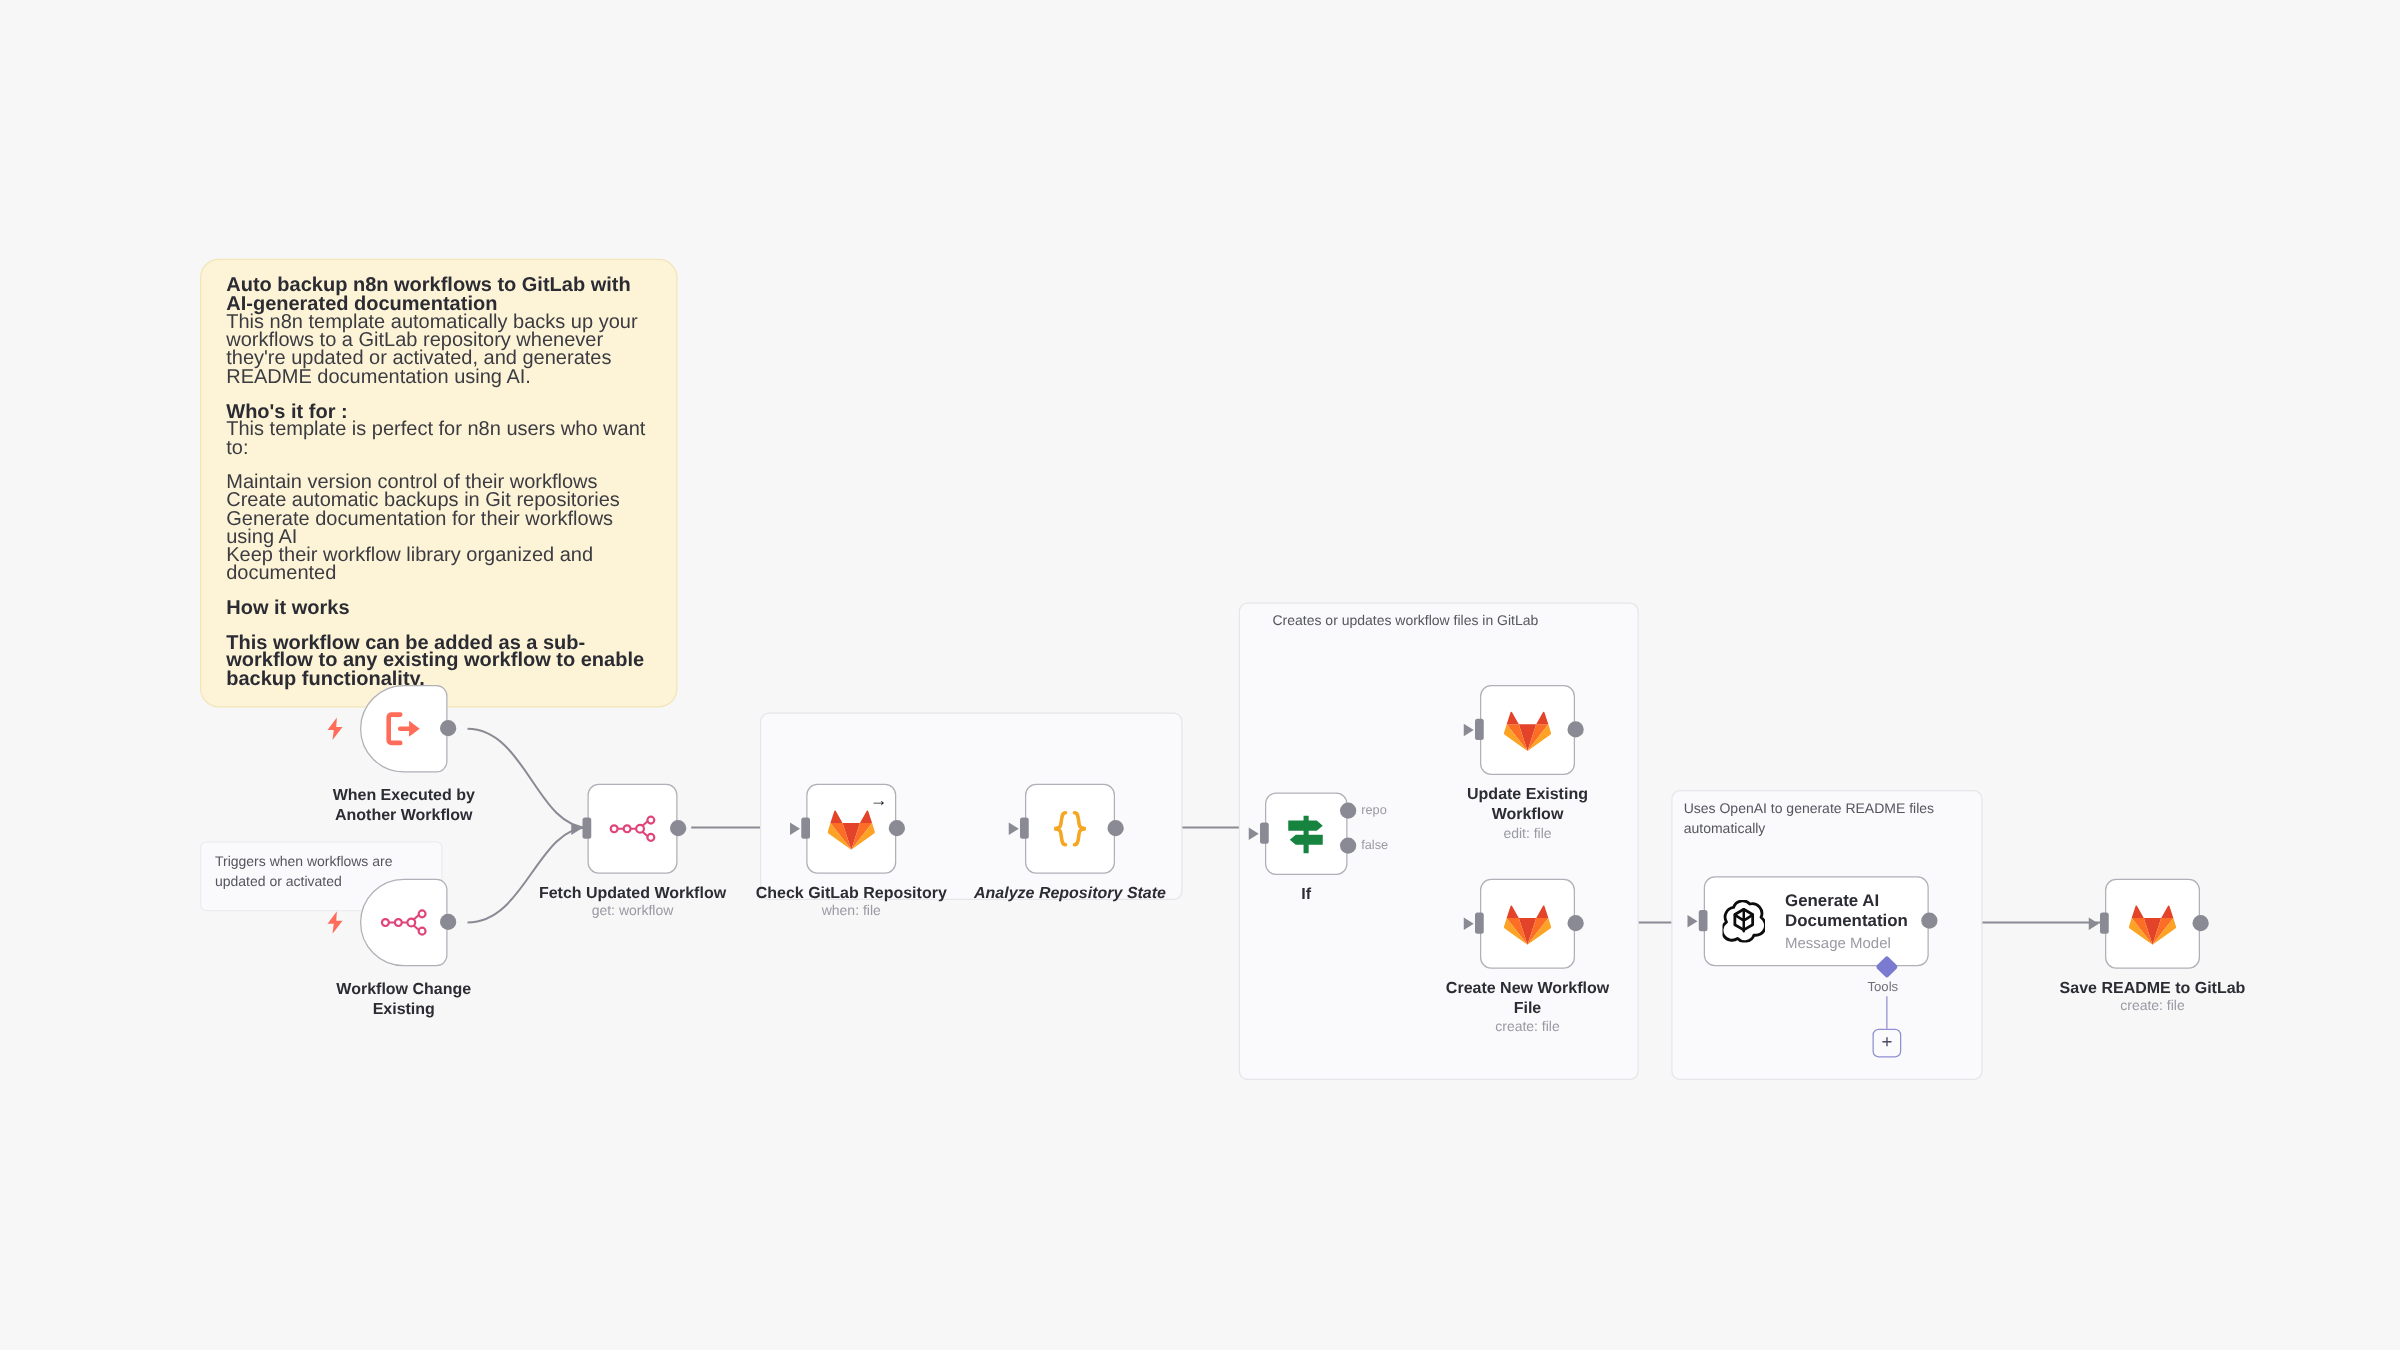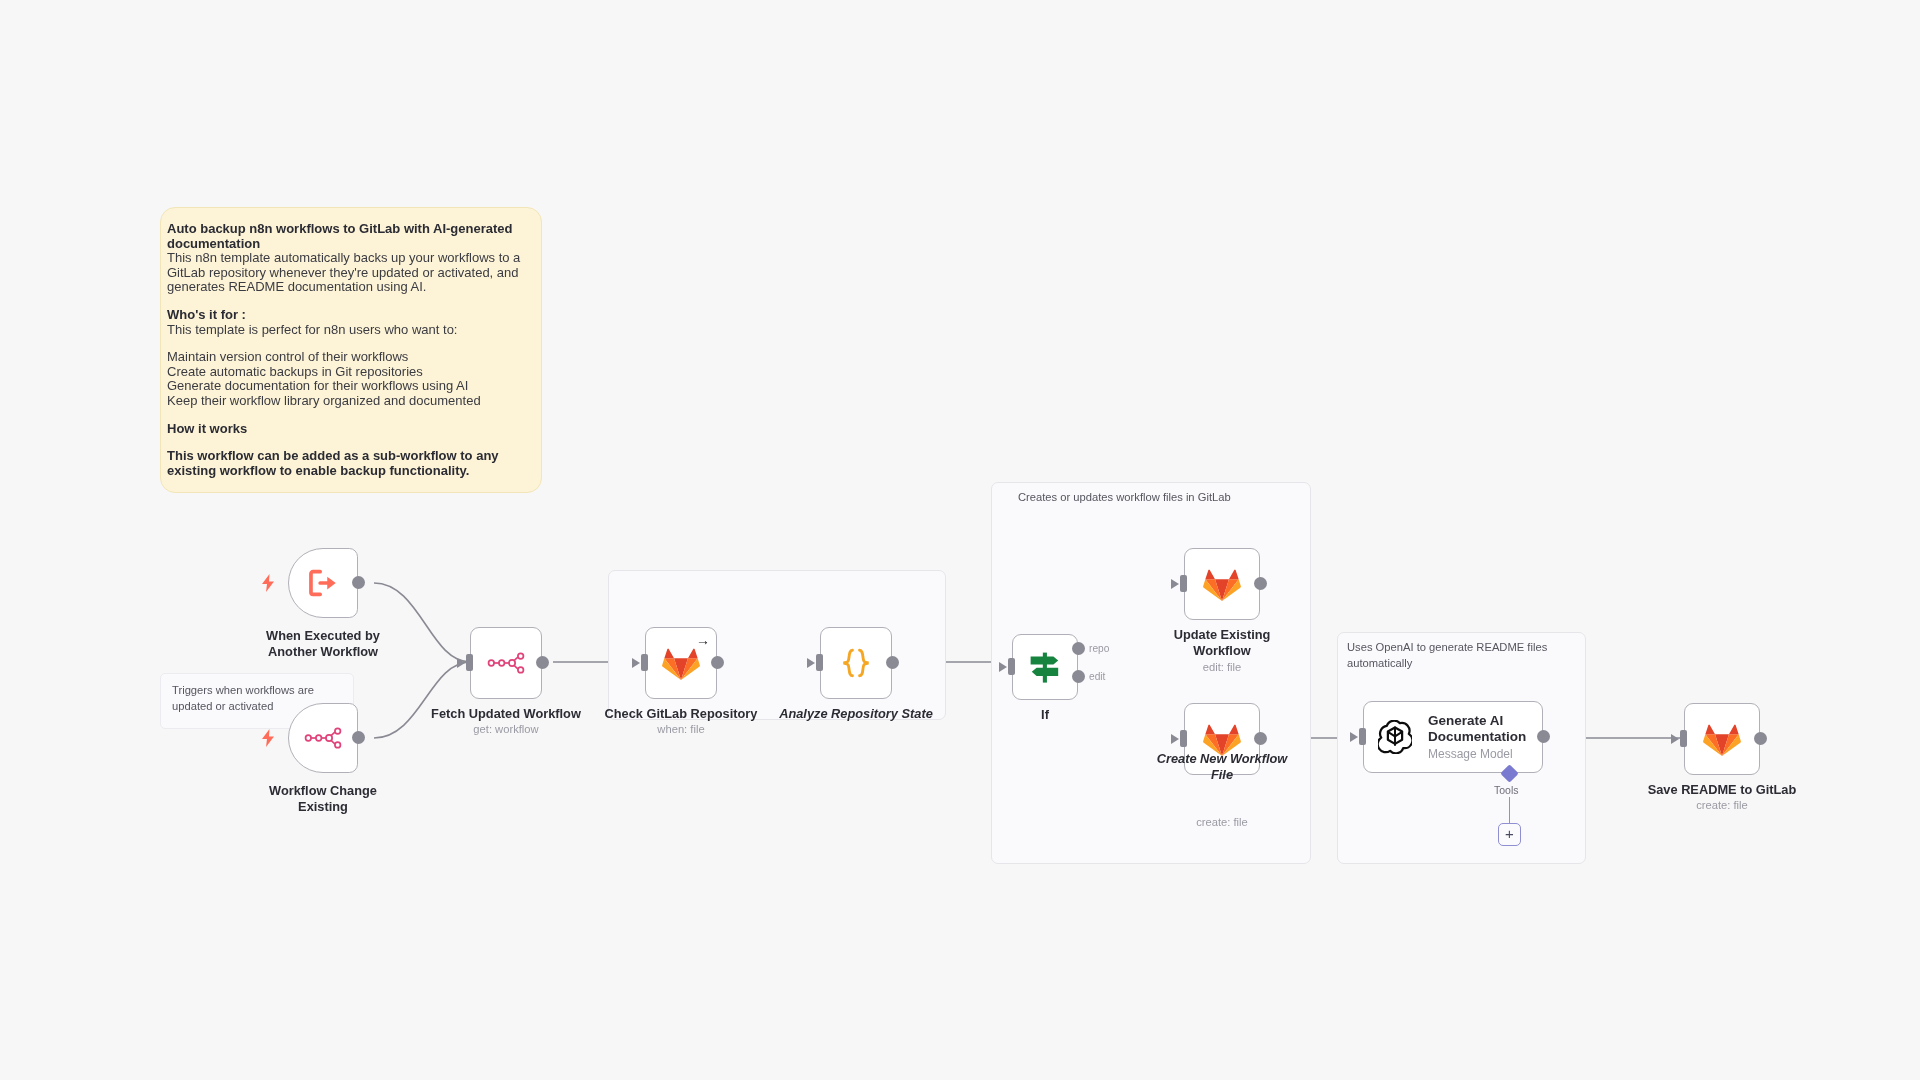--- a/index.html
+++ b/index.html
@@ -11,22 +11,22 @@
     overflow: hidden;
   }
   #canvas { position: relative; width: 1920px; height: 1080px; }
 
   
   .sticky {
     position: absolute;
     background: #fdf4d7;
     border: 1px solid #f2e5b8;
     border-radius: 15px;
-    padding: 14px 16px 14px 6px;
-    font-size: 13px;
+    padding: 14px 16px 14px 20px;
+    font-size: 16px;
     line-height: 14.6px;
     color: #3b3b42;
   }
   .sticky b { font-weight: bold; color: #2b2b33; }
   .sticky .gap { display: block; height: 13px; }
 
   
   .group {
     position: absolute;
     background: #fafafc;
@@ -291,21 +291,21 @@
     <svg width="36" height="36" viewBox="0 0 30 30">
       <rect x="13.2" y="3" width="3.4" height="25" fill="#16843f"></rect>
       <path d="M3,6.2 L22,6.2 L26,9.6 L22,13 L3,13 Z" fill="#16843f"></path>
       <path d="M26,15.6 L8,15.6 L4,19 L8,22.4 L26,22.4 Z" fill="#16843f"></path>
     </svg>
   </div>
   <div class="port-in" style="left:1008px; top:658px;"></div>
   <div class="port-out" style="left:1072px; top:642px;"></div>
   <div class="port-label" style="left:1089px; top:643px;">repo</div>
   <div class="port-out" style="left:1072px; top:670px;"></div>
-  <div class="port-label" style="left:1089px; top:671px;">edit</div>
+  <div class="port-label" style="left:1089px; top:671px;">false</div>
   <div class="node-title" style="left:1005px; top:707px; width:80px;">If</div>
 
   <div class="node" style="left:1184px; top:548px; width:76px; height:72px;">
     <svg width="38" height="36" viewBox="0 0 36 34">
       <path d="M18,33 L24.6,12.6 L11.4,12.6 Z" fill="#e24329"></path>
       <path d="M18,33 L11.4,12.6 L2.2,12.6 Z" fill="#fc6d26"></path>
       <path d="M2.2,12.6 L0.2,19 A1.4,1.4 0 0 0 0.7,20.6 L18,33 Z" fill="#fca326"></path>
       <path d="M2.2,12.6 L5.1,3.7 A0.7,0.7 0 0 1 6.4,3.7 L11.4,12.6 Z" fill="#e24329"></path>
       <path d="M18,33 L24.6,12.6 L33.8,12.6 Z" fill="#fc6d26"></path>
       <path d="M33.8,12.6 L35.8,19 A1.4,1.4 0 0 1 35.3,20.6 L18,33 Z" fill="#fca326"></path>
@@ -324,21 +324,21 @@
       <path d="M18,33 L11.4,12.6 L2.2,12.6 Z" fill="#fc6d26"></path>
       <path d="M2.2,12.6 L0.2,19 A1.4,1.4 0 0 0 0.7,20.6 L18,33 Z" fill="#fca326"></path>
       <path d="M2.2,12.6 L5.1,3.7 A0.7,0.7 0 0 1 6.4,3.7 L11.4,12.6 Z" fill="#e24329"></path>
       <path d="M18,33 L24.6,12.6 L33.8,12.6 Z" fill="#fc6d26"></path>
       <path d="M33.8,12.6 L35.8,19 A1.4,1.4 0 0 1 35.3,20.6 L18,33 Z" fill="#fca326"></path>
       <path d="M33.8,12.6 L30.9,3.7 A0.7,0.7 0 0 0 29.6,3.7 L24.6,12.6 Z" fill="#e24329"></path>
     </svg>
   </div>
   <div class="port-in" style="left:1180px; top:730px;"></div>
   <div class="port-out" style="left:1254px; top:732px;"></div>
-  <div class="node-title" style="left:1147px; top:751px; width:150px; white-space:pre-line;font-style:italic;">Create New Workflow
+  <div class="node-title" style="left:1147px; top:782px; width:150px; white-space:pre-line;">Create New Workflow
 File</div>
   <div class="node-sub" style="left:1147px; top:815px; width:150px;">create: file</div>
 
   <div class="node wide" style="left:1363px; top:701px; width:180px; height:72px;gap:16px;">
     <svg width="34" height="34" viewBox="0 0 32 32">
       <path d="M29.0,13.1 A7.3,7.3 0 0 0 20.6,3.0 A7.3,7.3 0 0 0 8.3,5.6 A7.3,7.3 0 0 0 3.0,16.6 A7.3,7.3 0 0 0 11.4,29.0 A7.3,7.3 0 0 0 23.7,26.4 A7.3,7.3 0 0 0 29.0,13.1 Z
                M16.0,7.0 L22.7,10.9 L22.7,18.6 L16.0,22.5 L9.3,18.6 L9.3,10.9 Z" fill="none" stroke="#0d0d0d" stroke-width="2.1" stroke-linejoin="round"></path>
       <path d="M16,7 L16,15.5 L9.3,11.2 M16,15.5 L22.7,11.2 M16,15.5 L16,23.5" fill="none" stroke="#0d0d0d" stroke-width="1.9" stroke-linecap="round"></path>
     </svg>
     <div>

